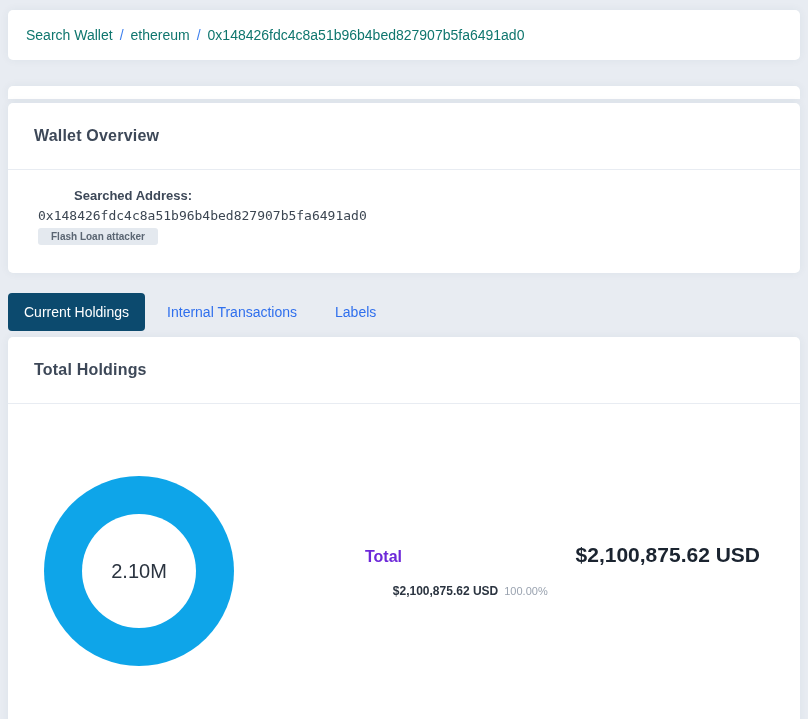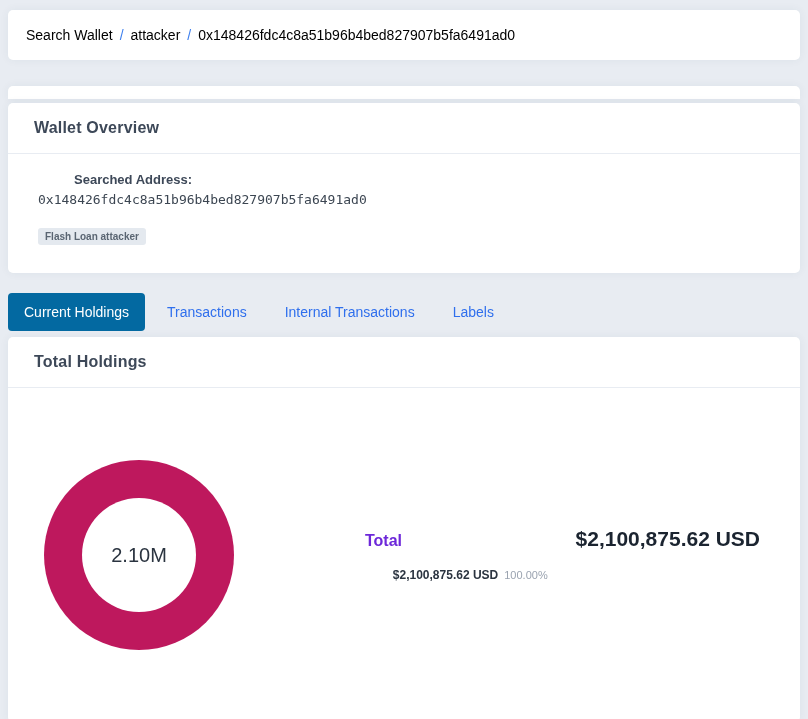--- a/index.html
+++ b/index.html
@@ -15,38 +15,38 @@
     box-shadow: 0 0 10px rgba(40,60,90,0.06);
     margin: 0 8px;
   }
   
   .breadcrumb-card {
     margin-top: 10px;
     padding: 17px 18px;
     font-size: 14px;
   }
   .crumb {
-    color: #000000;
+    color: #0f766e;
     text-decoration: none;
     cursor: pointer;
   }
   .crumb-sep {
     color: #3d7fee;
     margin: 0 7px;
   }
   
   .strip {
     margin-top: 26px;
     height: 13px;
     border-radius: 5px 5px 0 0;
   }
   
   .overview-card { margin-top: 4px; }
   .card-header {
-    padding: 16px 26px;
+    padding: 24px 26px;
     font-size: 16px;
     font-weight: 600;
     color: #3d4858;
     letter-spacing: .2px;
     border-bottom: 1px solid #e8ecf2;
   }
   .overview-body { padding: 18px 30px 28px 30px; }
   .addr-label {
     font-size: 13px;
     font-weight: 700;
@@ -54,47 +54,47 @@
     margin-left: 36px;
   }
   .addr-value {
     margin-top: 5px;
     font-family: "DejaVu Sans Mono", "Liberation Mono", monospace;
     font-size: 13px;
     color: #3c4652;
   }
   .badge {
     display: inline-block;
-    margin-top: 21px;
+    margin-top: 5px;
     background: #e4e9ef;
     color: #5a6572;
     font-size: 10px;
     font-weight: 600;
-    padding: 3px 7px;
+    padding: 3px 13px;
     border-radius: 3px;
   }
   
   .tabs {
     margin: 20px 8px 0 8px;
     display: flex;
     align-items: center;
     gap: 6px;
   }
   .tab {
     border: none;
     background: transparent;
     color: #2f6fed;
     font-family: "Liberation Sans", sans-serif;
     font-size: 14px;
     padding: 11px 16px;
     border-radius: 4px;
     cursor: pointer;
   }
   .tab.active {
-    background: #0369a1;
+    background: #0c4a6e;
     color: #ffffff;
   }
   
   .holdings-card { margin-top: 6px; margin-bottom: 8px; }
   .holdings-body {
     display: flex;
     align-items: center;
     padding: 72px 40px 72px 36px;
   }
   .donut {
@@ -164,49 +164,48 @@
   .legend-percent {
     font-size: 11px;
     color: #9aa3b0;
     margin-left: 6px;
   }
 </style>
 </head>
 <body>
 
 <nav class="card breadcrumb-card">
-  <a class="crumb">Search Wallet</a><span class="crumb-sep">/</span><a class="crumb">attacker</a><span class="crumb-sep">/</span><a class="crumb">0x148426fdc4c8a51b96b4bed827907b5fa6491ad0</a>
+  <a class="crumb">Search Wallet</a><span class="crumb-sep">/</span><a class="crumb">ethereum</a><span class="crumb-sep">/</span><a class="crumb">0x148426fdc4c8a51b96b4bed827907b5fa6491ad0</a>
 </nav>
 
 <div class="card strip"></div>
 
 <section class="card overview-card">
   <div class="card-header">
     <span>Wallet Overview</span>
   </div>
   <div class="overview-body">
     <div class="addr-label">Searched Address:</div>
     <div class="addr-value">0x148426fdc4c8a51b96b4bed827907b5fa6491ad0</div>
     <span class="badge">Flash Loan attacker</span>
   </div>
 </section>
 
 <div class="tabs">
   <button class="tab active">Current Holdings</button>
-  <button class="tab">Transactions</button>
   <button class="tab">Internal Transactions</button>
   <button class="tab">Labels</button>
 </div>
 
 <section class="card holdings-card">
   <div class="card-header">
     <span>Total Holdings</span>
   </div>
   <div class="holdings-body">
-    <div class="donut" style="background: #be185d;">
+    <div class="donut" style="background: #0ea5e9;">
       <div class="donut-hole">
         <span class="donut-center-label">2.10M</span>
       </div>
     </div>
     <div class="totals">
       <div class="total-label">Total</div>
       <div class="total-value">$2,100,875.62 USD</div>
       <div class="legend-value-row">
         <span class="legend-value">$2,100,875.62 USD</span><span class="legend-percent">100.00%</span>
       </div>

